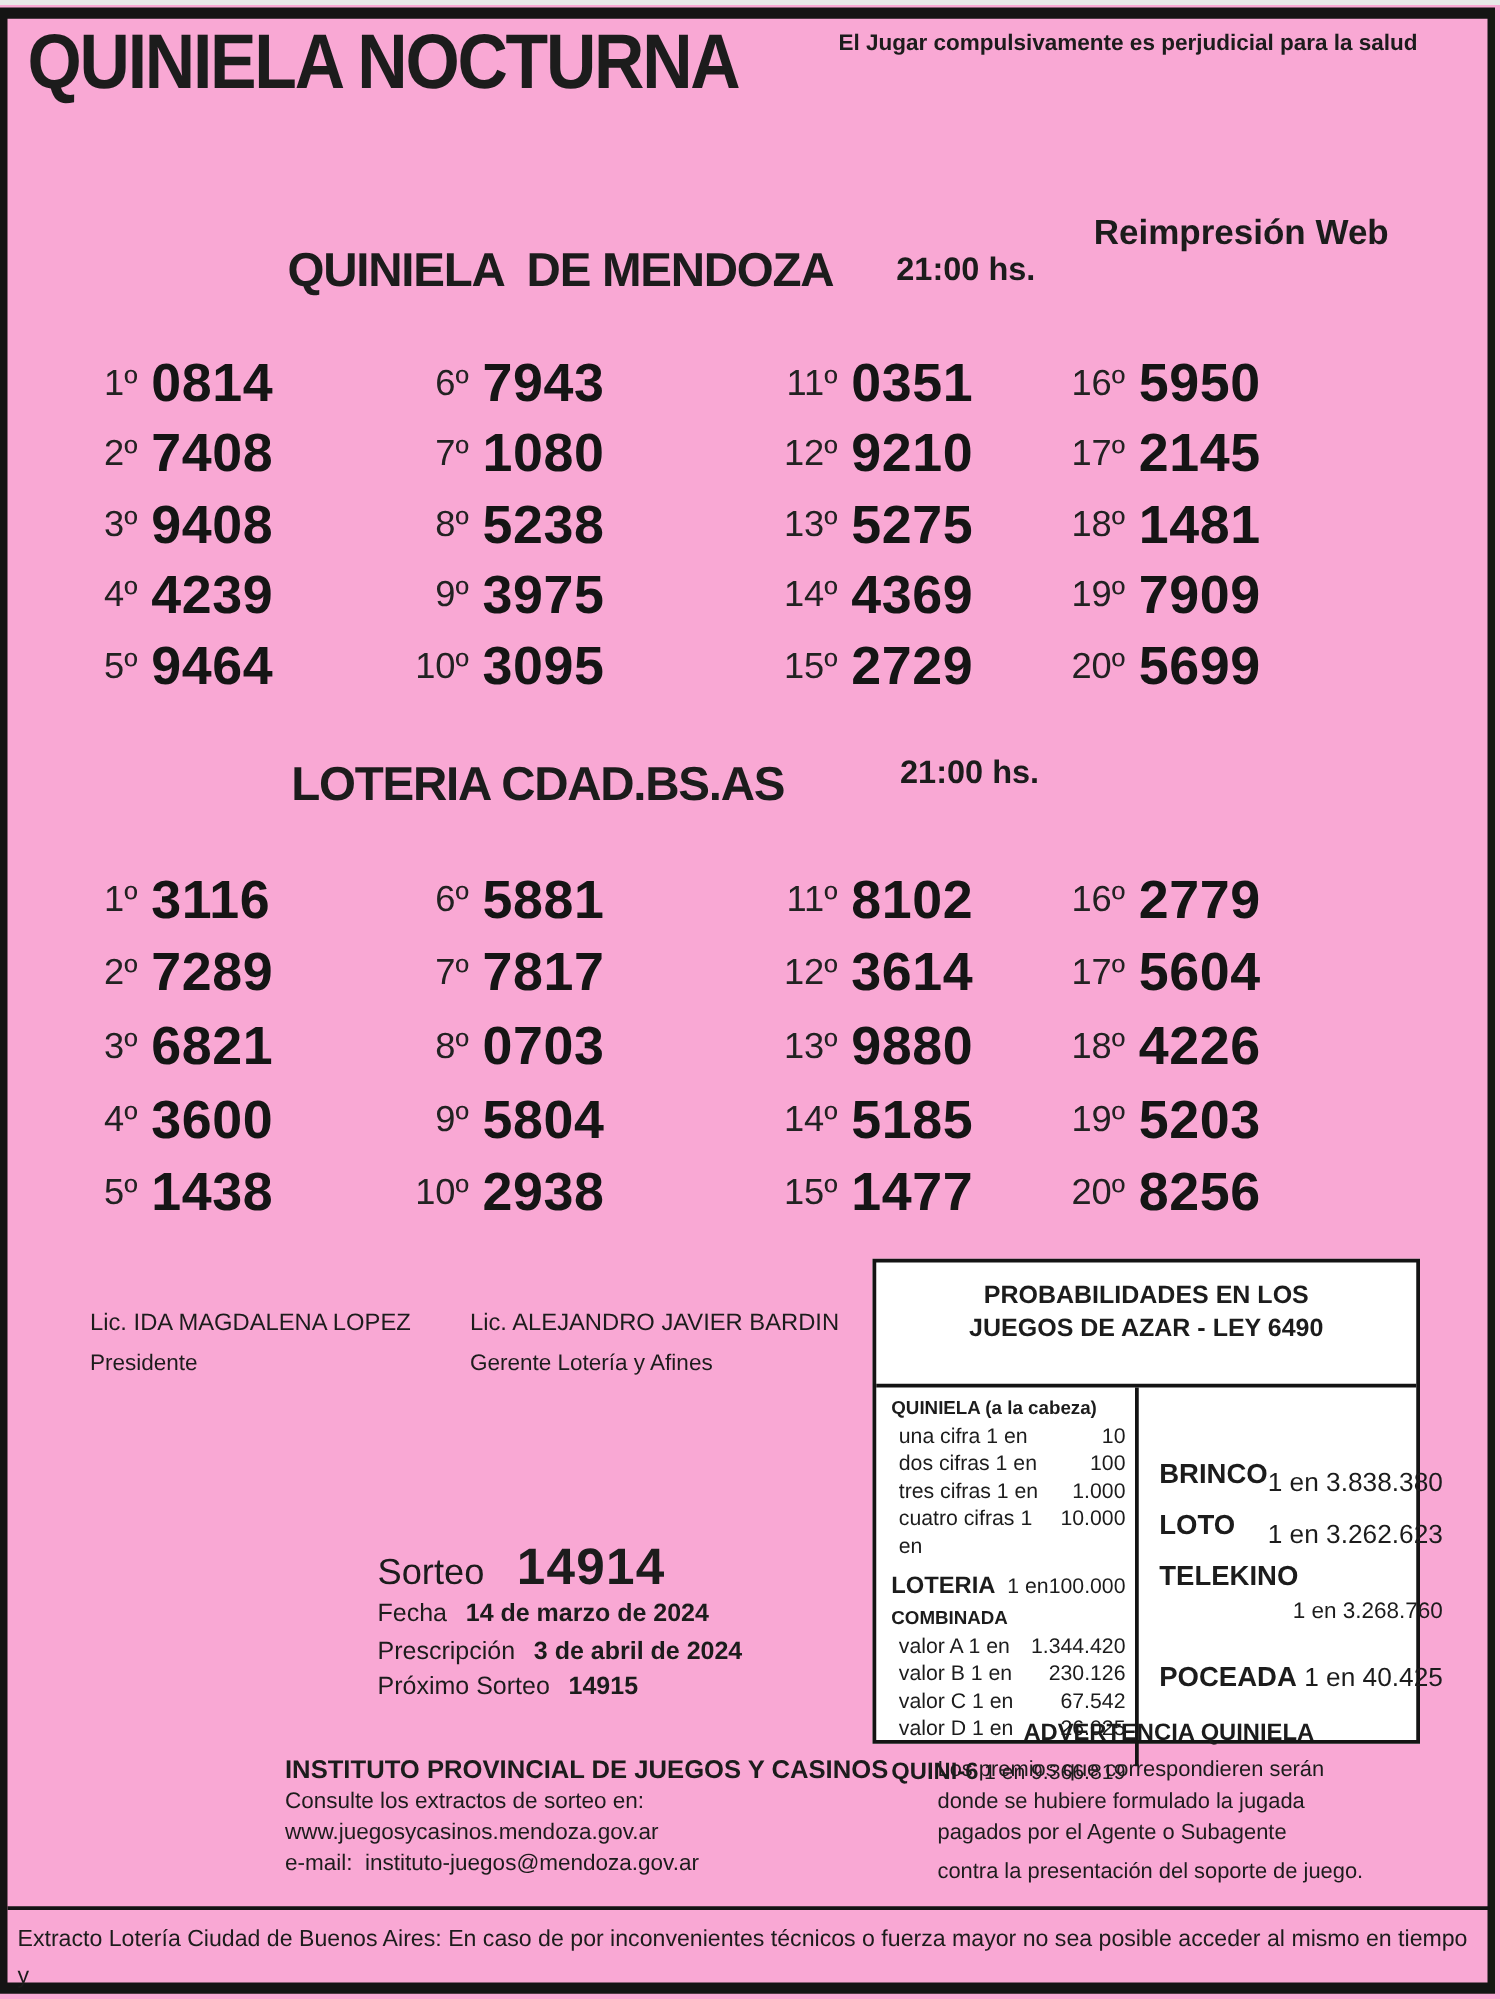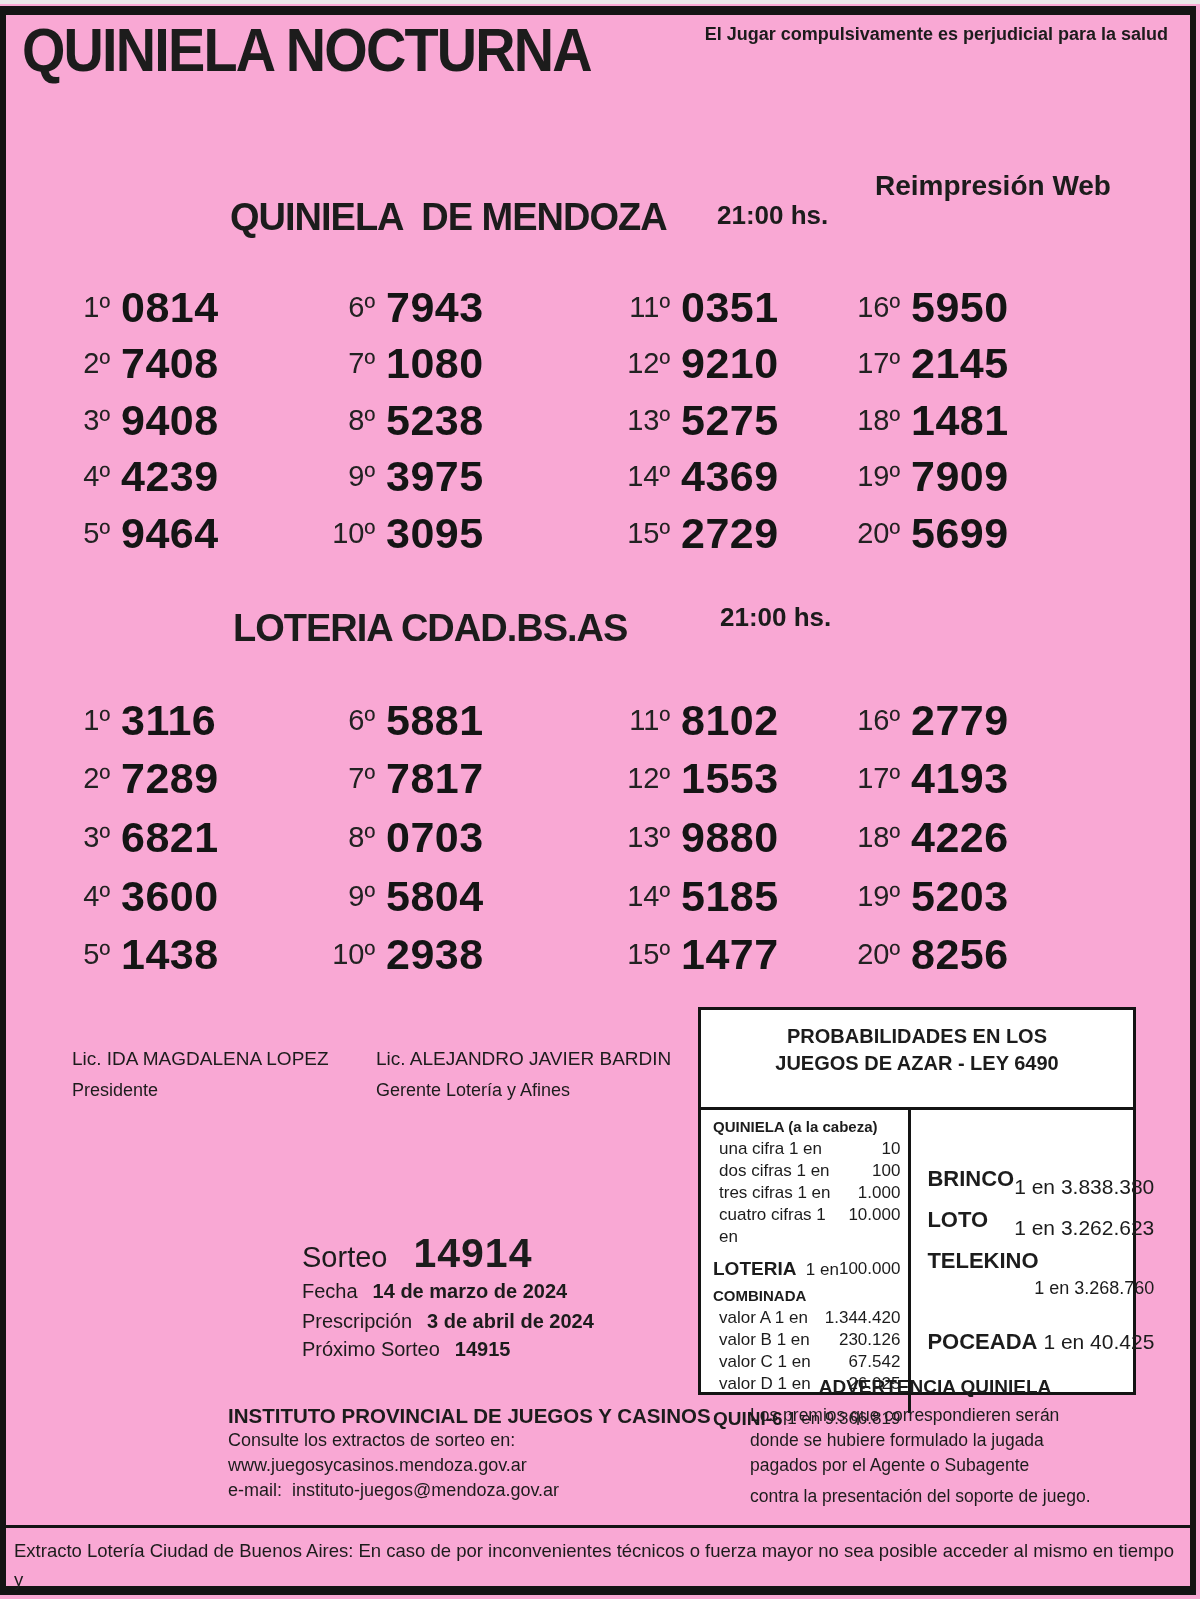--- a/index.html
+++ b/index.html
@@ -19,21 +19,21 @@
   }
   .abs{position:absolute;}
 
   
   .main-title{
     left:22px;top:10px;
     font-size:62px;font-weight:bold;letter-spacing:-2px;
     transform:scaleX(.9);transform-origin:left top;white-space:nowrap;
   }
   .warning{
-    right:32px;top:20px;font-size:18px;font-weight:bold;white-space:nowrap;text-align:right;
+    right:66px;top:20px;font-size:18px;font-weight:bold;white-space:nowrap;text-align:right;
   }
 
   
   .sec-title{font-size:38px;font-weight:bold;letter-spacing:-1px;white-space:pre;}
   .sec-time{font-size:26px;font-weight:bold;white-space:nowrap;}
   .reprint{font-size:28px;font-weight:bold;white-space:nowrap;}
 
   
   .results-grid{
     display:grid;
@@ -285,21 +285,21 @@
         <span class="res-num">2938</span>
       </div>
 
       <div class="res-cell">
         <span class="res-pos">11º</span>
         <span class="res-num">8102</span>
       </div>
 
       <div class="res-cell">
         <span class="res-pos">12º</span>
-        <span class="res-num">1553</span>
+        <span class="res-num">3614</span>
       </div>
 
       <div class="res-cell">
         <span class="res-pos">13º</span>
         <span class="res-num">9880</span>
       </div>
 
       <div class="res-cell">
         <span class="res-pos">14º</span>
         <span class="res-num">5185</span>
@@ -310,21 +310,21 @@
         <span class="res-num">1477</span>
       </div>
 
       <div class="res-cell">
         <span class="res-pos">16º</span>
         <span class="res-num">2779</span>
       </div>
 
       <div class="res-cell">
         <span class="res-pos">17º</span>
-        <span class="res-num">4193</span>
+        <span class="res-num">5604</span>
       </div>
 
       <div class="res-cell">
         <span class="res-pos">18º</span>
         <span class="res-num">4226</span>
       </div>
 
       <div class="res-cell">
         <span class="res-pos">19º</span>
         <span class="res-num">5203</span>

